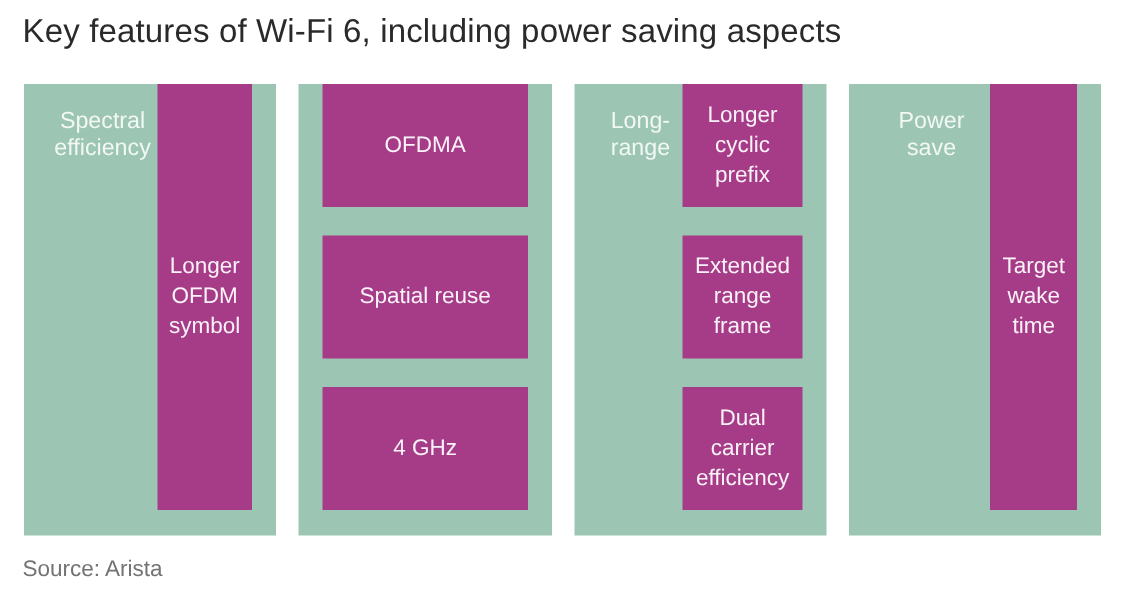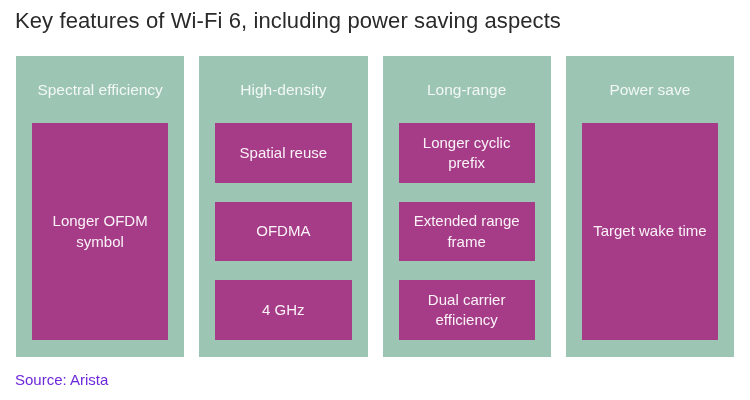--- a/index.html
+++ b/index.html
@@ -29,21 +29,20 @@
     top: 56px;
     width: 718px;
     height: 301px;
     display: flex;
     gap: 15px;
   }
   .panel {
     flex: 1;
     background: #9cc5b4;
     display: flex;
-    flex-direction: column;
     box-sizing: border-box;
     padding: 0 16px 17px 16px;
   }
   .panel-header {
     height: 67px;
     display: flex;
     align-items: center;
     justify-content: center;
     color: #f2f8f4;
     font-size: 15.5px;
@@ -66,44 +65,43 @@
     font-size: 15px;
     line-height: 1.35;
     padding: 0 8px;
     white-space: pre-line;
   }
   .source-caption {
     position: absolute;
     left: 15px;
     top: 371px;
     font-size: 15px;
-    color: #6d28d9;
+    color: #737373;
   }
 </style>
 </head>
 <body>
 
 <div class="canvas">
 
   <div class="figure-title">Key features of Wi-Fi 6, including power saving aspects</div>
 
   <div class="columns">
 
     <div class="panel">
       <div class="panel-header">Spectral efficiency</div>
       <div class="boxes">
         <div class="box">Longer OFDM symbol</div>
       </div>
     </div>
 
     <div class="panel">
-      <div class="panel-header">High-density</div>
       <div class="boxes">
+        <div class="box">OFDMA</div>
         <div class="box">Spatial reuse</div>
-        <div class="box">OFDMA</div>
         <div class="box">4 GHz</div>
       </div>
     </div>
 
     <div class="panel">
       <div class="panel-header">Long-range</div>
       <div class="boxes">
         <div class="box">Longer cyclic prefix</div>
         <div class="box">Extended range frame</div>
         <div class="box">Dual carrier efficiency</div>

